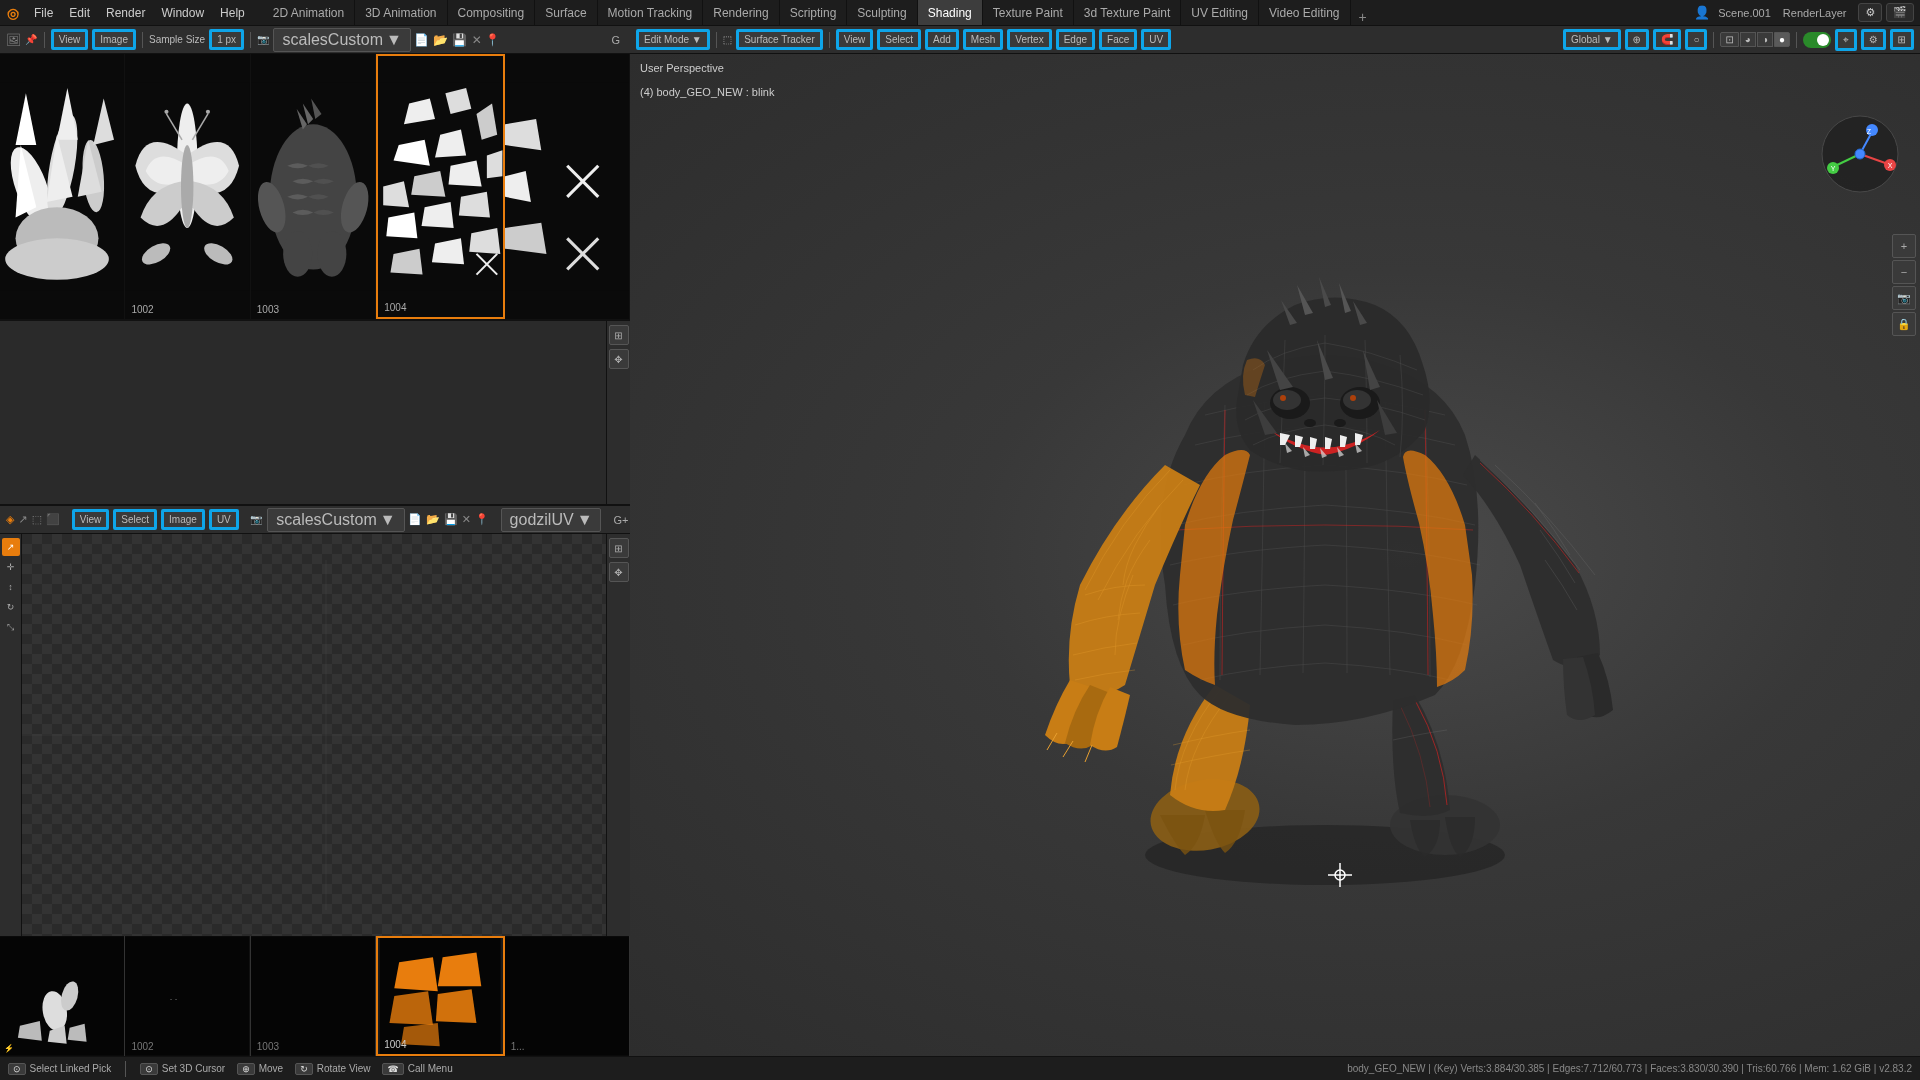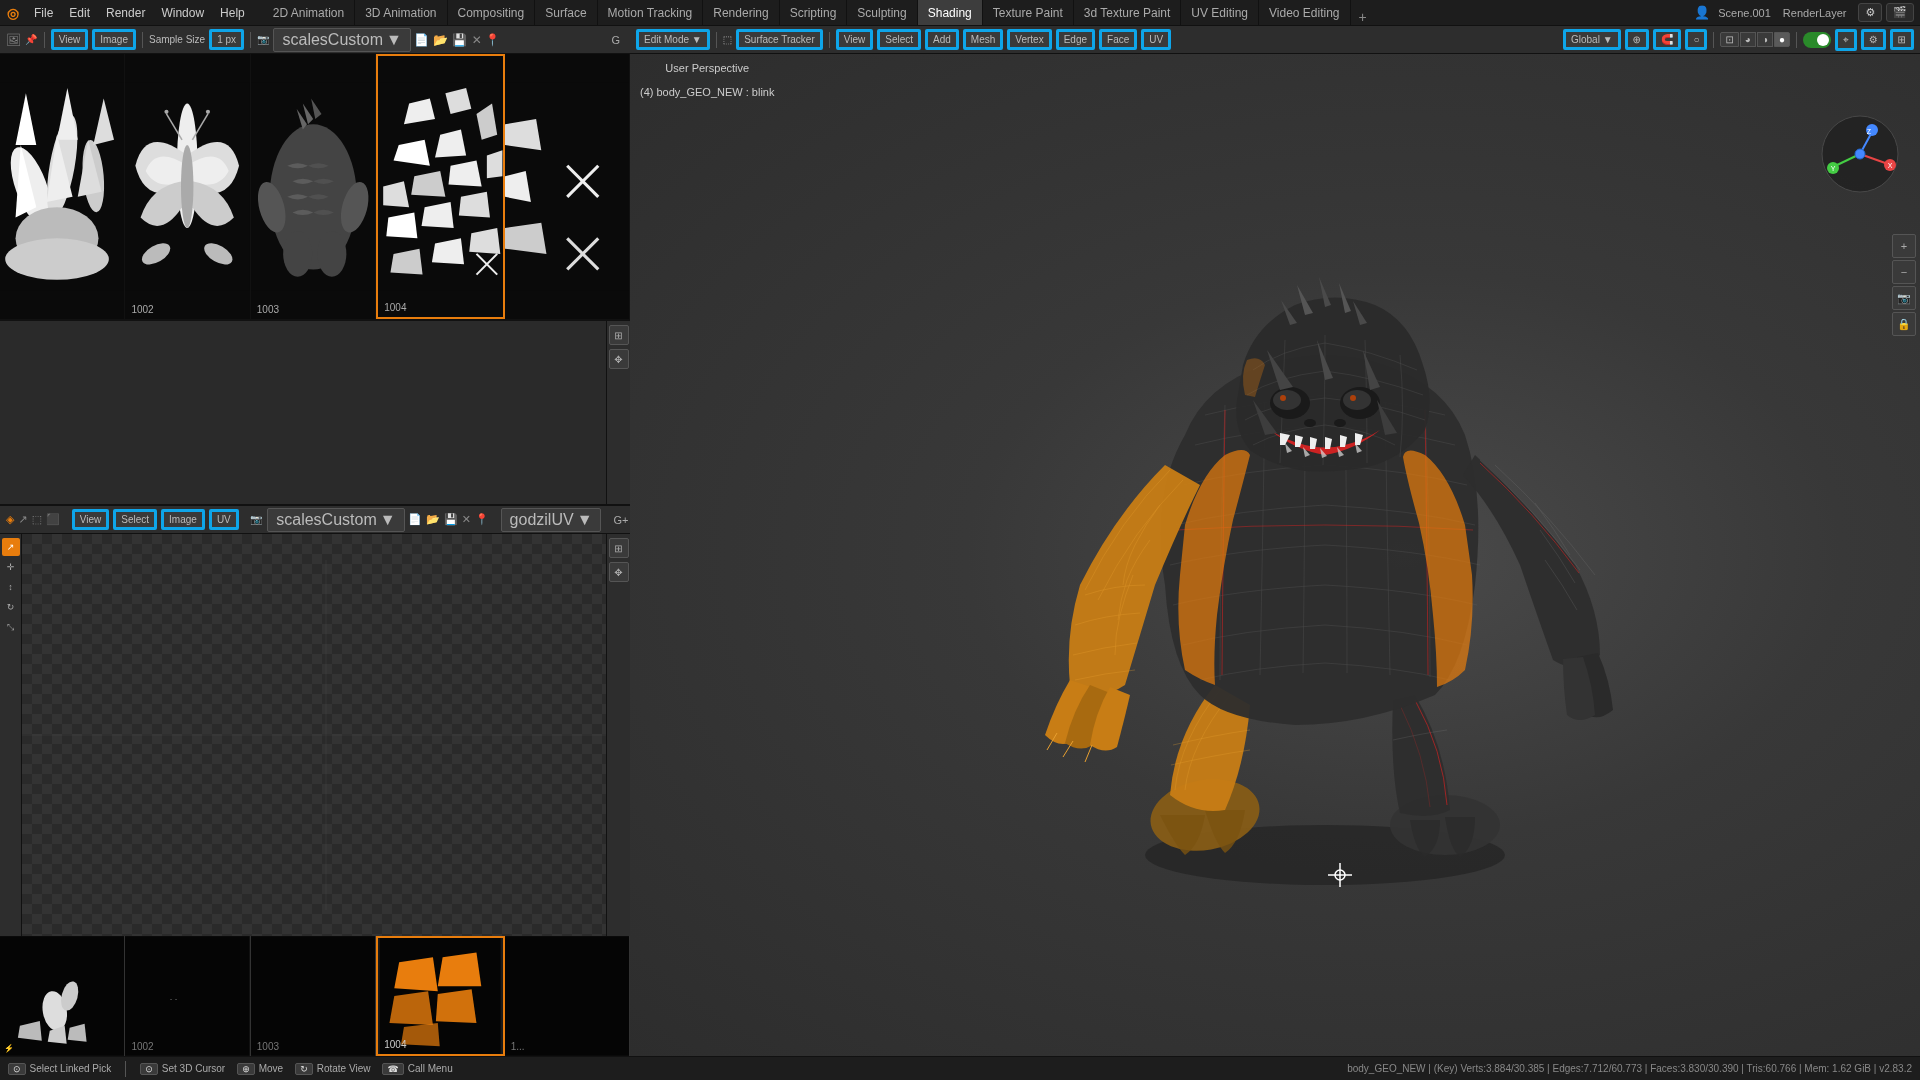--- a/index.html
+++ b/index.html
@@ -366,21 +366,20 @@
       justify-content: center;
     }
 
     
     .viewport-overlay {
       position: absolute;
       top: 8px;
       left: 10px;
       font-size: 11px;
       color: #ccc;
-      text-align: center;
     }
 
     
     .nav-gizmo {
       position: absolute;
       top: 60px;
       right: 20px;
       width: 80px;
       height: 80px;
     }

